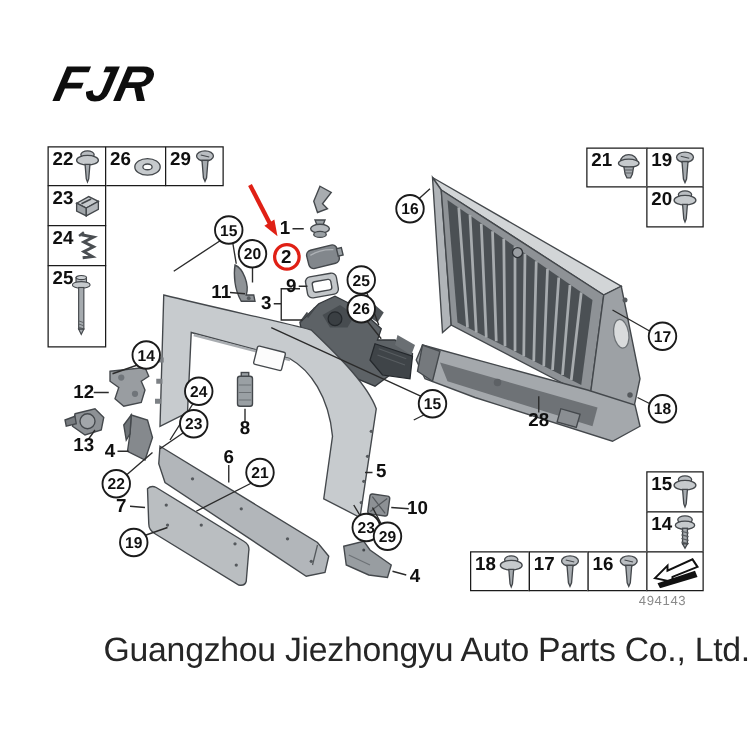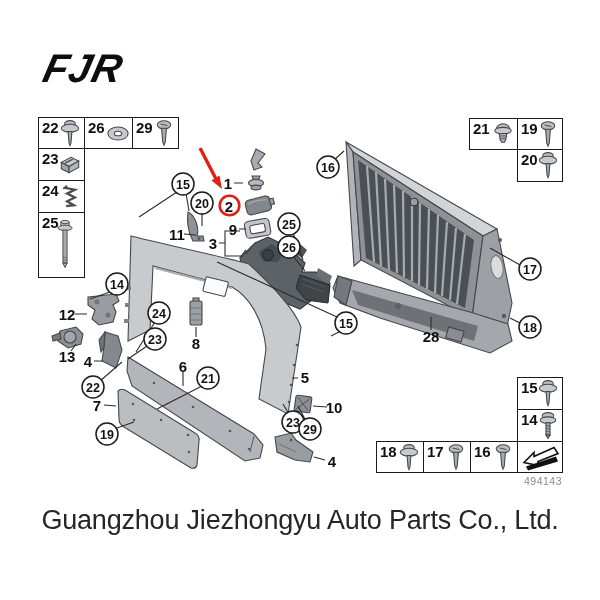--- a/index.html
+++ b/index.html
@@ -6,23 +6,23 @@
   #stage{position:relative;width:600px;height:600px;background:#ffffff;overflow:hidden;
          font-family:"Liberation Sans",sans-serif;margin:0 auto}
   .logo{position:absolute;left:44px;top:46px;font-size:40px;font-weight:900;font-style:italic;
         transform:skewX(-13deg);letter-spacing:1px;color:#0e0e0e}
   #diagram-svg{position:absolute;left:0;top:0}
   .fcell{position:absolute;border:1.4px solid #1b1b1b;box-sizing:border-box;background:#fff}
   .fnum{position:absolute;left:3px;top:1px;font-size:15px;font-weight:bold;color:#101010}
   .ficon{position:absolute;right:1px;top:1px}
   .ficon.tall{right:9px;top:3px}
   .ficon.arrow{right:2px;top:2px}
-  .footer{position:absolute;left:0;top:505px;width:100%;text-align:center;font-size:27px;
+  .footer{position:absolute;left:0;top:505px;width:100%;text-align:right;font-size:27px;
           color:#262626;letter-spacing:-0.2px}
-  .drawing-no{position:absolute;left:498px;top:475px;width:64px;text-align:right;
+  .drawing-no{position:absolute;left:498px;top:475px;width:64px;text-align:center;
               font-size:10.5px;color:#8a8a8a;letter-spacing:0.5px}
   .plain-label{font-family:"Liberation Sans",sans-serif;font-size:15px;font-weight:bold;
                text-anchor:middle;dominant-baseline:central;fill:#101010}
   .circ-label{font-family:"Liberation Sans",sans-serif;font-size:12.5px;font-weight:bold;
               text-anchor:middle;dominant-baseline:central;fill:#101010}
   .circ{fill:#ffffff;stroke:#1b1b1b;stroke-width:1.5}
   .leader{stroke:#2b2b2b;stroke-width:1.1;fill:none}
   .part-stroke{stroke:#44484c;stroke-width:1.1}
 </style>
 </head>

